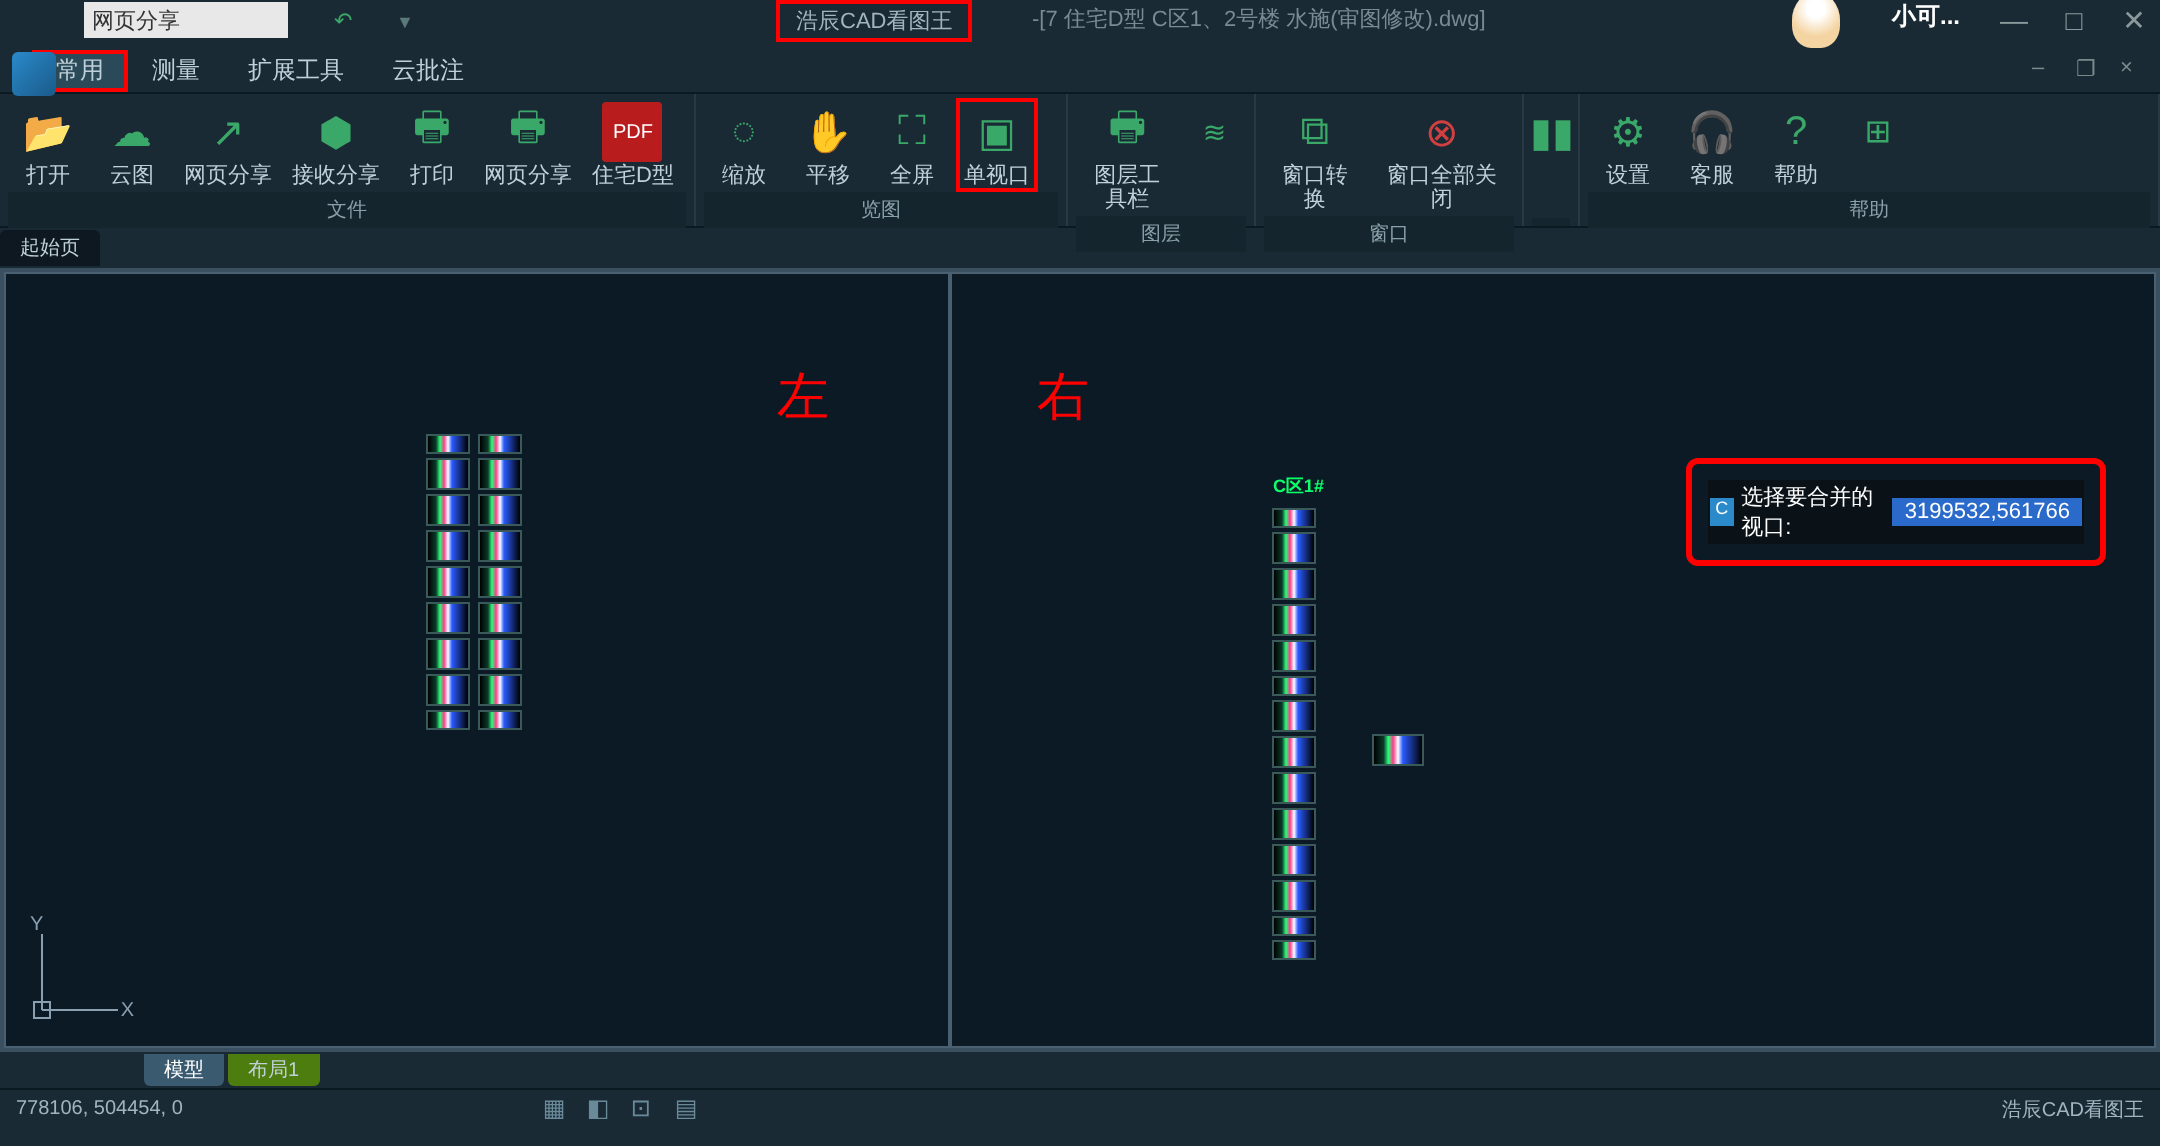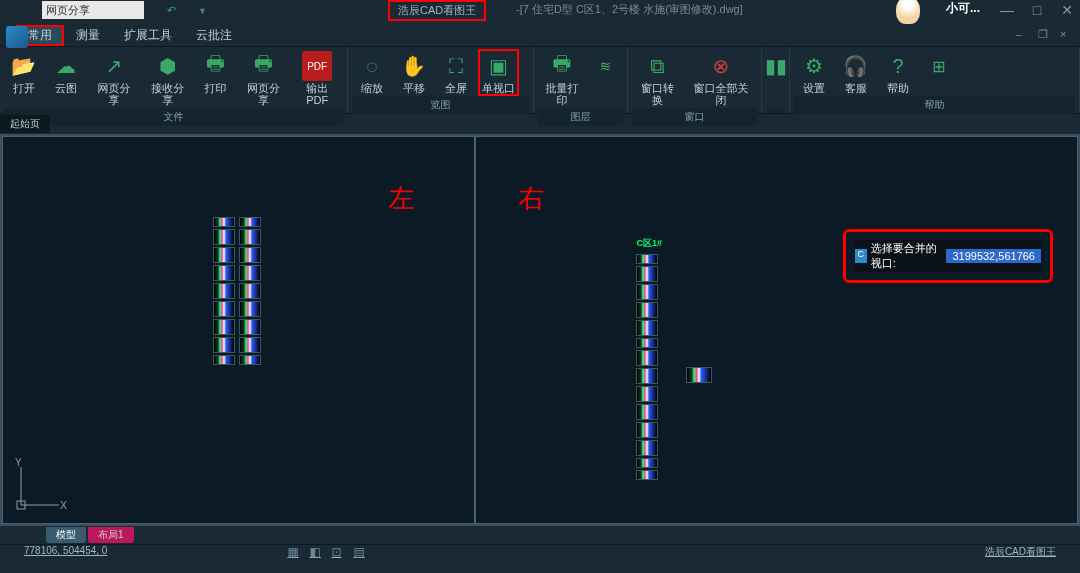--- a/index.html
+++ b/index.html
@@ -286,43 +286,43 @@
       color: #fff;
       padding: 1px 6px;
     }
     
     
     .layout-tabs {
       height: 18px;
       background: #1a2a35;
       display: flex;
       align-items: center;
-      padding-left: 46px;
+      padding-left: 72px;
     }
     .layout-tab {
       padding: 1px 10px;
       font-size: 10px;
-      background: #be185d;
+      background: #4d7c0f;
       color: #c0d0d8;
       border-radius: 0 0 3px 3px;
       margin-right: 2px;
     }
     .layout-tab.active { background: #3a5a70; color: #fff; }
     
     
     .status-bar {
       height: 20px;
       background: #1a2a35;
       border-top: 1px solid #0a1a20;
       display: flex;
+      align-items: center;
       justify-content: space-between;
-      padding: 0 24px;
+      padding: 0 8px;
       font-size: 10px;
       color: #a0b5c0;
-      text-decoration: underline;
     }
     .status-icons { display: flex; gap: 6px; margin-left: 180px;}
     .sicon { width: 16px; height: 16px; color: #6a8a9a; font-size: 12px; }
   </style>
 </head>
 <body>
 
 <div class="title-bar">
   <div class="mode-box">
     <span>网页分享</span>
@@ -379,21 +379,21 @@
       <div class="ribbon-btn">
         <div class="ribbon-icon">🖶</div>
         <div class="ribbon-label">打印</div>
       </div>
       <div class="ribbon-btn">
         <div class="ribbon-icon">🖶</div>
         <div class="ribbon-label">网页分享</div>
       </div>
       <div class="ribbon-btn">
         <div class="ribbon-icon" style="font-size:10px;background:#b91c1c;color:#fff;padding:4px;border-radius:2px">PDF</div>
-        <div class="ribbon-label">输出PDF</div>
+        <div class="ribbon-label">住宅D型</div>
       </div>
     </div>
     <div class="ribbon-group-label">文件</div>
   </div>
 
   <div class="ribbon-group" style="width:186px">
     <div class="ribbon-buttons">
       <div class="ribbon-btn">
         <div class="ribbon-icon">◌</div>
         <div class="ribbon-label">缩放</div>
@@ -411,21 +411,21 @@
         <div class="ribbon-label">单视口</div>
       </div>
     </div>
     <div class="ribbon-group-label">览图</div>
   </div>
 
   <div class="ribbon-group" style="width:94px">
     <div class="ribbon-buttons">
       <div class="ribbon-btn">
         <div class="ribbon-icon">🖶</div>
-        <div class="ribbon-label">批量打印</div>
+        <div class="ribbon-label">图层工具栏</div>
       </div>
       <div class="ribbon-btn" style="min-width:20px">
         <div class="ribbon-icon" style="font-size:14px">≋</div>
       </div>
     </div>
     <div class="ribbon-group-label">图层</div>
   </div>
 
   <div class="ribbon-group" style="width:134px">
     <div class="ribbon-buttons">

